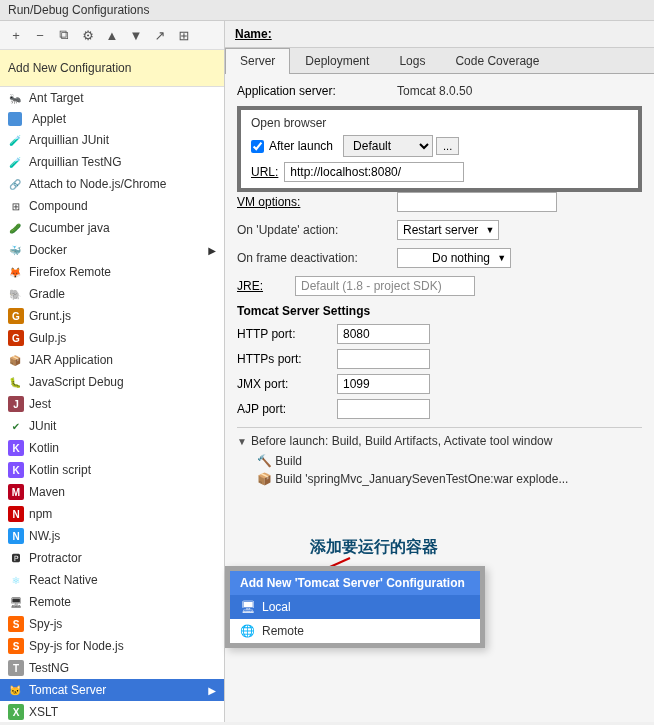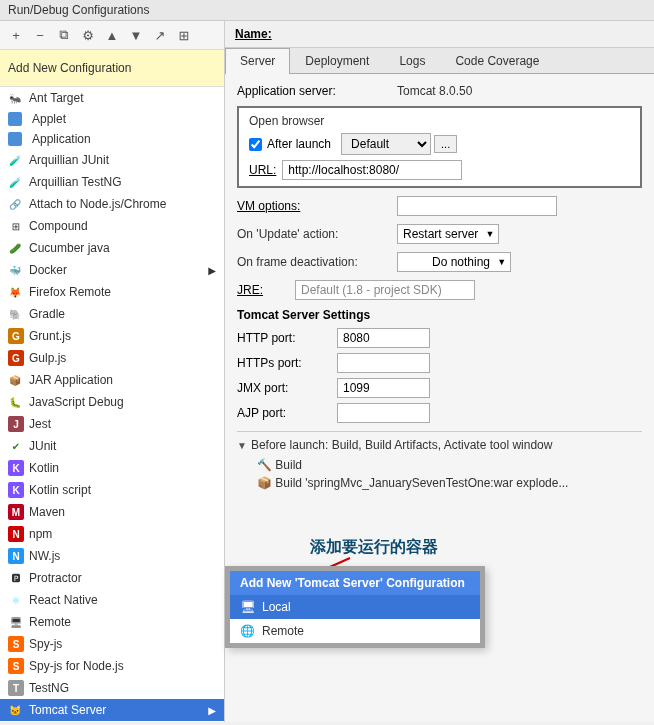--- a/index.html
+++ b/index.html
@@ -197,23 +197,22 @@
       align-items: center;
       margin-bottom: 8px;
     }
     .app-server-row label { min-width: 160px; }
     .app-server-value {
       color: #333;
       font-size: 12px;
     }
 
     .open-browser-section {
-      border: 2px solid #737373;
+      border: 4px solid #737373;
       padding: 6px 10px;
-      margin-bottom: 8px;
       background: white;
     }
     .open-browser-section .section-title {
       font-size: 12px;
       margin-bottom: 5px;
       color: #333;
     }
 
     .checkbox-row {
       display: flex;
@@ -376,24 +375,20 @@
 
     <div class="config-list">
 
       <div class="config-item">
         <span class="icon">🐜</span>
         <span>Ant Target</span>
       </div>
       <div class="config-item">
         <span class="icon" style="background:#4a90d9;border-radius:2px;width:14px;height:14px;"></span>
         <span style="margin-left:5px;">Applet</span>
-      </div>
-      <div class="config-item">
-        <span class="icon" style="background:#4a90d9;border-radius:2px;width:14px;height:14px;"></span>
-        <span style="margin-left:5px;">Application</span>
       </div>
       <div class="config-item">
         <span class="icon">🧪</span>
         <span>Arquillian JUnit</span>
       </div>
       <div class="config-item">
         <span class="icon">🧪</span>
         <span>Arquillian TestNG</span>
       </div>
       <div class="config-item">

